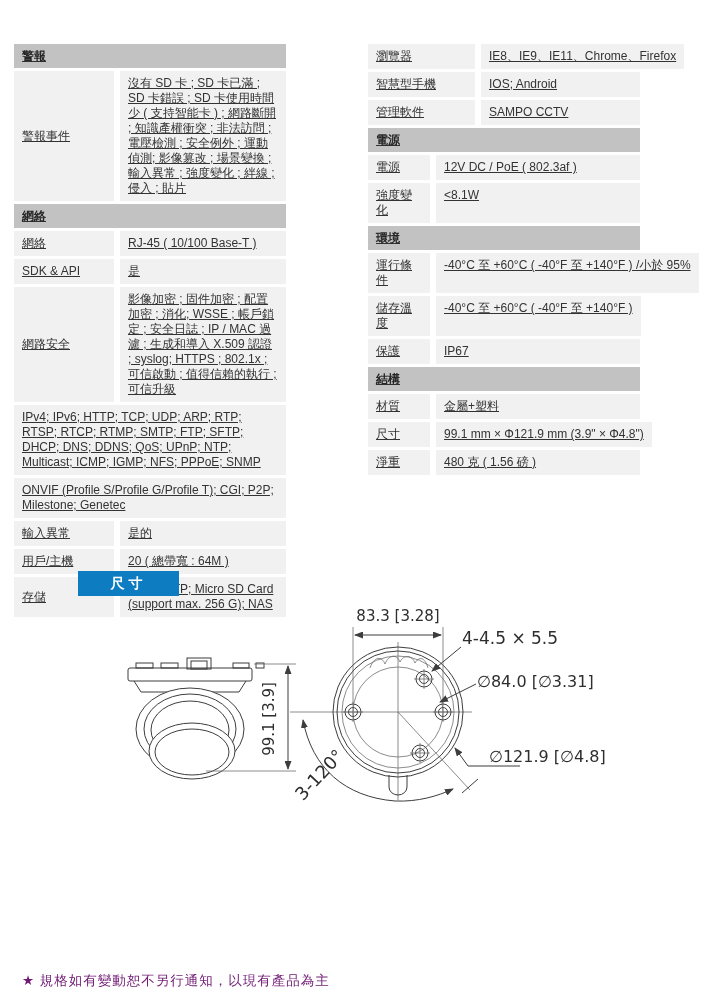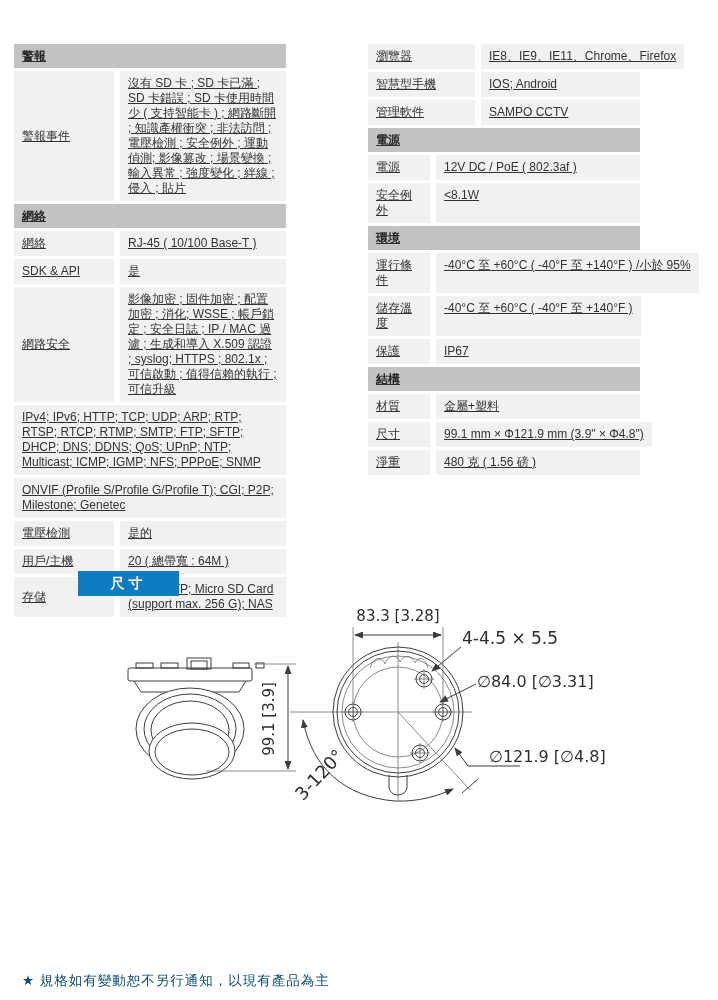--- a/index.html
+++ b/index.html
@@ -27,21 +27,21 @@
             display:flex;align-items:center;justify-content:center;letter-spacing:4px;}
 
   
   #diagram{position:absolute;left:0;top:0;width:718px;height:1000px;}
   #diagram text{fill:#2e2e2e;font-family:"DejaVu Sans","Liberation Sans",sans-serif;}
   .ln{stroke:#3d3d3d;stroke-width:1;fill:none;}
   .ln-thin{stroke:#6e6e6e;stroke-width:0.8;fill:none;}
   .ln-fill{stroke:#3d3d3d;stroke-width:1;fill:#ffffff;}
 
   
-  .footer-note{position:absolute;left:22px;top:972px;font-size:13.5px;color:#0c4a6e;
+  .footer-note{position:absolute;left:22px;top:972px;font-size:13.5px;color:#701a75;
                letter-spacing:1px;}
 </style>
 </head>
 <body>
 
 <div id="page">
 
   <div id="left-table" class="spec-table">
       <div class="sec-header">警報</div>
       <div class="spec-row ">
@@ -61,21 +61,21 @@
         <div class="cell label">網路安全</div>
         <div class="cell value">影像加密 ; 固件加密 ; 配置加密 ; 消化; WSSE ; 帳戶鎖定 ; 安全日誌 ; IP / MAC 過濾 ; 生成和導入 X.509 認證 ; syslog; HTTPS ; 802.1x ; 可信啟動 ; 值得信賴的執行 ; 可信升級</div>
       </div>
       <div class="spec-row ">
         <div class="cell value">IPv4; IPv6; HTTP; TCP; UDP; ARP; RTP; RTSP; RTCP; RTMP; SMTP; FTP; SFTP; DHCP; DNS; DDNS; QoS; UPnP; NTP; Multicast; ICMP; IGMP; NFS; PPPoE; SNMP</div>
       </div>
       <div class="spec-row ">
         <div class="cell value">ONVIF (Profile S/Profile G/Profile T); CGI; P2P; Milestone; Genetec</div>
       </div>
       <div class="spec-row ">
-        <div class="cell label">電壓檢測</div>
+        <div class="cell label">輸入異常</div>
         <div class="cell value">是的</div>
       </div>
       <div class="spec-row ">
         <div class="cell label">用戶/主機</div>
         <div class="cell value">20 ( 總帶寬 : 64M )</div>
       </div>
       <div class="spec-row ">
         <div class="cell label">存儲</div>
         <div class="cell value">FTP; SFTP; Micro SD Card (support max. 256 G); NAS</div>
       </div>
@@ -92,21 +92,21 @@
       <div class="spec-row wide2">
         <div class="cell label">管理軟件</div>
         <div class="cell value">SAMPO CCTV</div>
       </div>
       <div class="sec-header">電源</div>
       <div class="spec-row narrow">
         <div class="cell label">電源</div>
         <div class="cell value">12V DC / PoE ( 802.3af )</div>
       </div>
       <div class="spec-row narrow">
-        <div class="cell label">安全例外</div>
+        <div class="cell label">強度變化</div>
         <div class="cell value">&lt;8.1W</div>
       </div>
       <div class="sec-header">環境</div>
       <div class="spec-row narrow">
         <div class="cell label">運行條件</div>
         <div class="cell value">-40°C 至 +60°C ( -40°F 至 +140°F ) /小於 95%</div>
       </div>
       <div class="spec-row narrow">
         <div class="cell label">儲存溫度</div>
         <div class="cell value">-40°C 至 +60°C ( -40°F 至 +140°F )</div>

